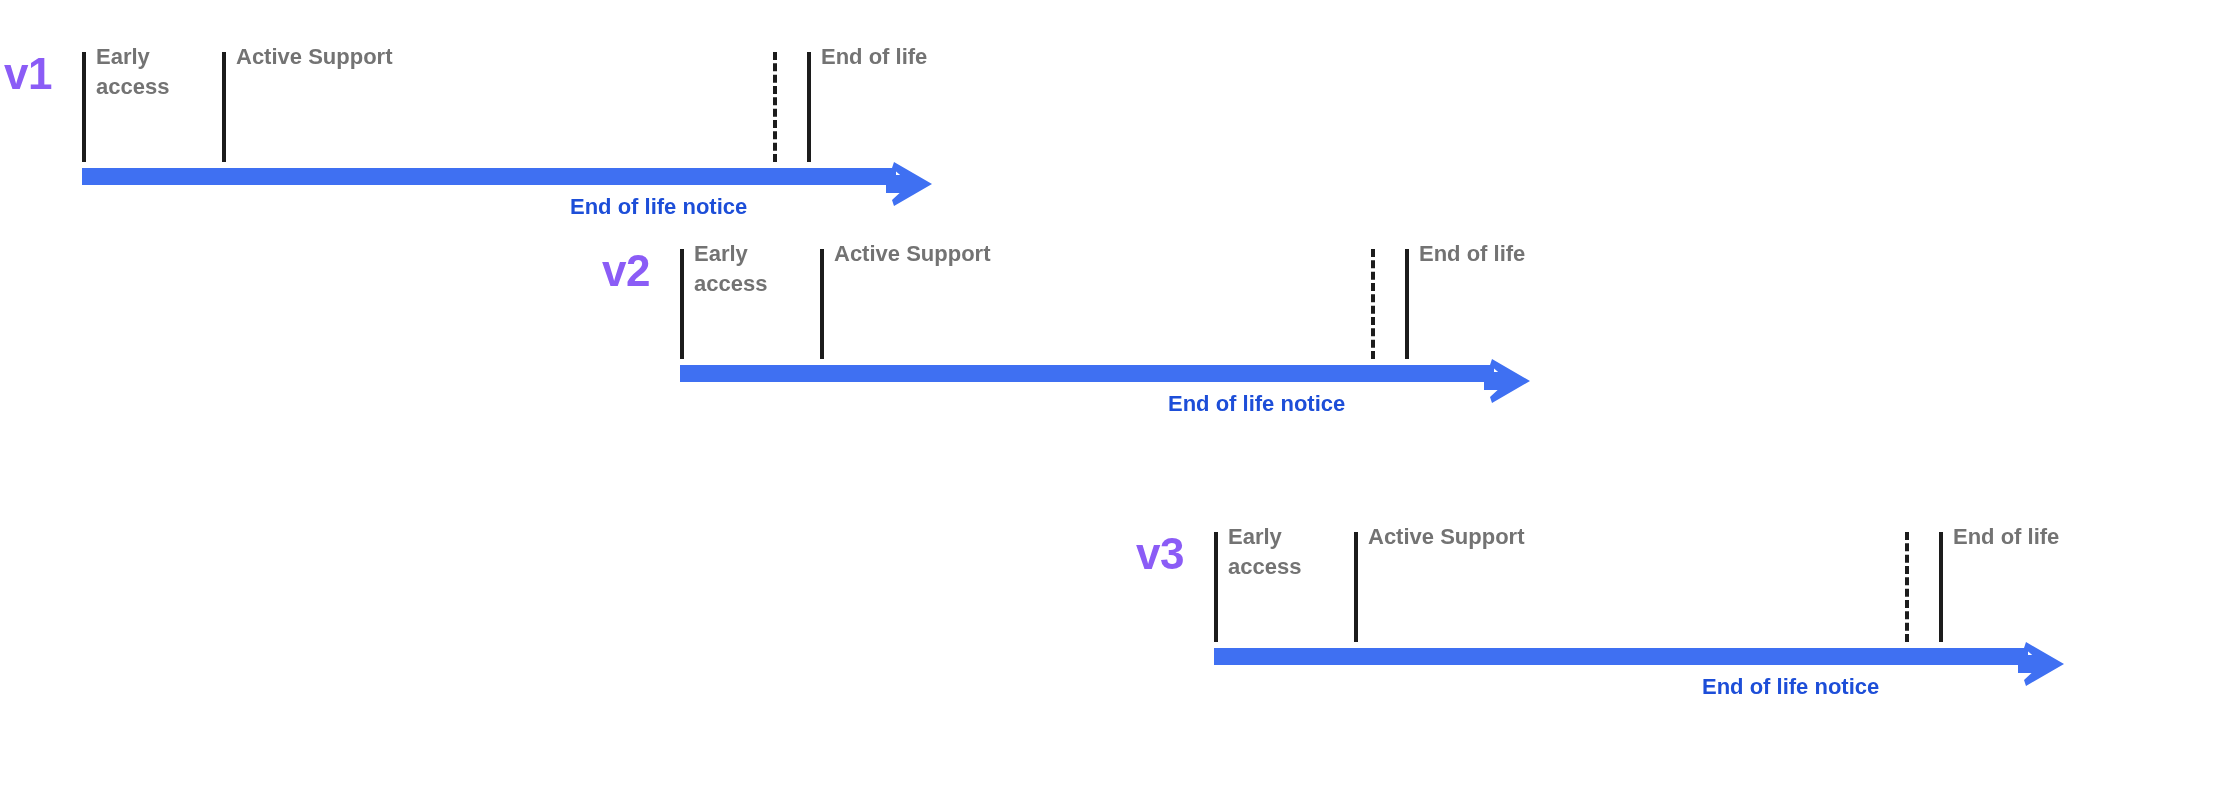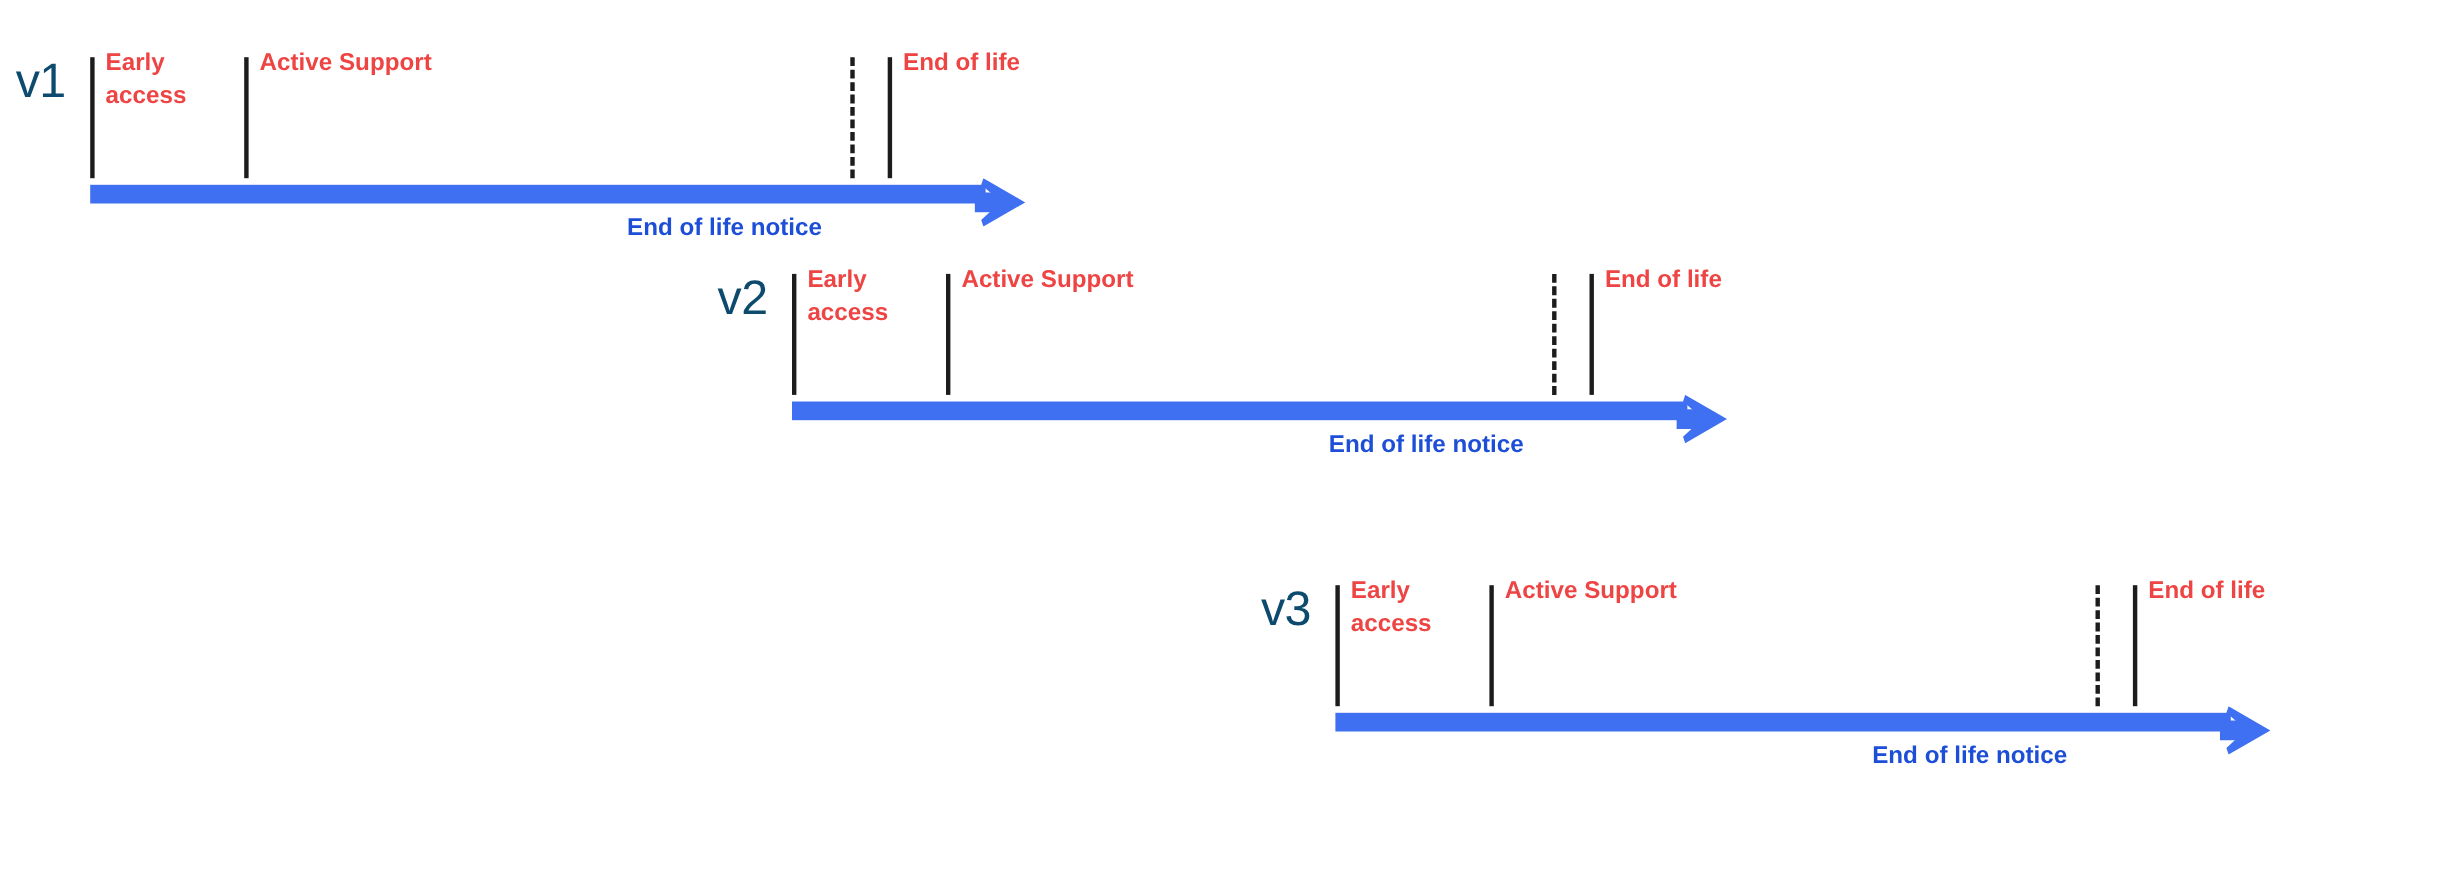--- a/index.html
+++ b/index.html
@@ -26,24 +26,24 @@
     position: absolute;
     height: 180px;
   }
 
   
   .version-label {
     position: absolute;
     left: -78px;
     top: 38px;
     width: 66px;
-    text-align: center;
+    text-align: left;
     font-size: 44px;
-    font-weight: normal;
-    color: #0c4a6e;
+    font-weight: bold;
+    color: #8b5cf6;
     letter-spacing: -0.5px;
     line-height: 52px;
   }
 
   
   .tick {
     position: absolute;
     top: 42px;
     width: 4px;
     height: 110px;
@@ -54,21 +54,21 @@
     width: 0;
     border-left: 4px dashed #1c1c1c;
   }
 
   
   .phase-label {
     position: absolute;
     top: 32px;
     font-size: 22px;
     font-weight: bold;
-    color: #ef4444;
+    color: #737373;
     line-height: 30px;
     white-space: pre-line;
   }
 
   
   .timeline-arrow {
     position: absolute;
     top: 152px;
     height: 44px;
   }
@@ -116,21 +116,21 @@
         <div class="arrow-shaft" style="width: 814px; background: rgb(63, 112, 242);"></div>
         <div class="arrow-head" style="left: 804px;">
           <svg width="46" height="44" viewBox="0 0 46 44">
             <path d="M8 0 L6 6 L24 21.5 L6 38 L8 44 L46 22 Z" fill="#3f70f2"></path>
             <path d="M0 13 L0 31 L25 31 L25 13 Z" fill="#3f70f2"></path>
           </svg>
         </div>
         <div class="arrow-caption" style="left: 488px;">End of life notice</div>
       </div>
     </div>
-    <div class="lifecycle-row" style="left: 720px; top: 207px; width: 850px;">
+    <div class="lifecycle-row" style="left: 680px; top: 207px; width: 850px;">
       <div class="version-label">v2</div>
       <div class="tick" style="left: 0px;"></div>
       <div class="phase-label" style="left: 14px;">Early
 access</div>
       <div class="tick" style="left: 140px;"></div>
       <div class="phase-label" style="left: 154px;">Active Support</div>
       <div class="tick dashed" style="left: 691px;"></div>
       <div class="tick" style="left: 725px;"></div>
       <div class="phase-label" style="left: 739px;">End of life</div>
       <div class="timeline-arrow" style="width: 850px;">

